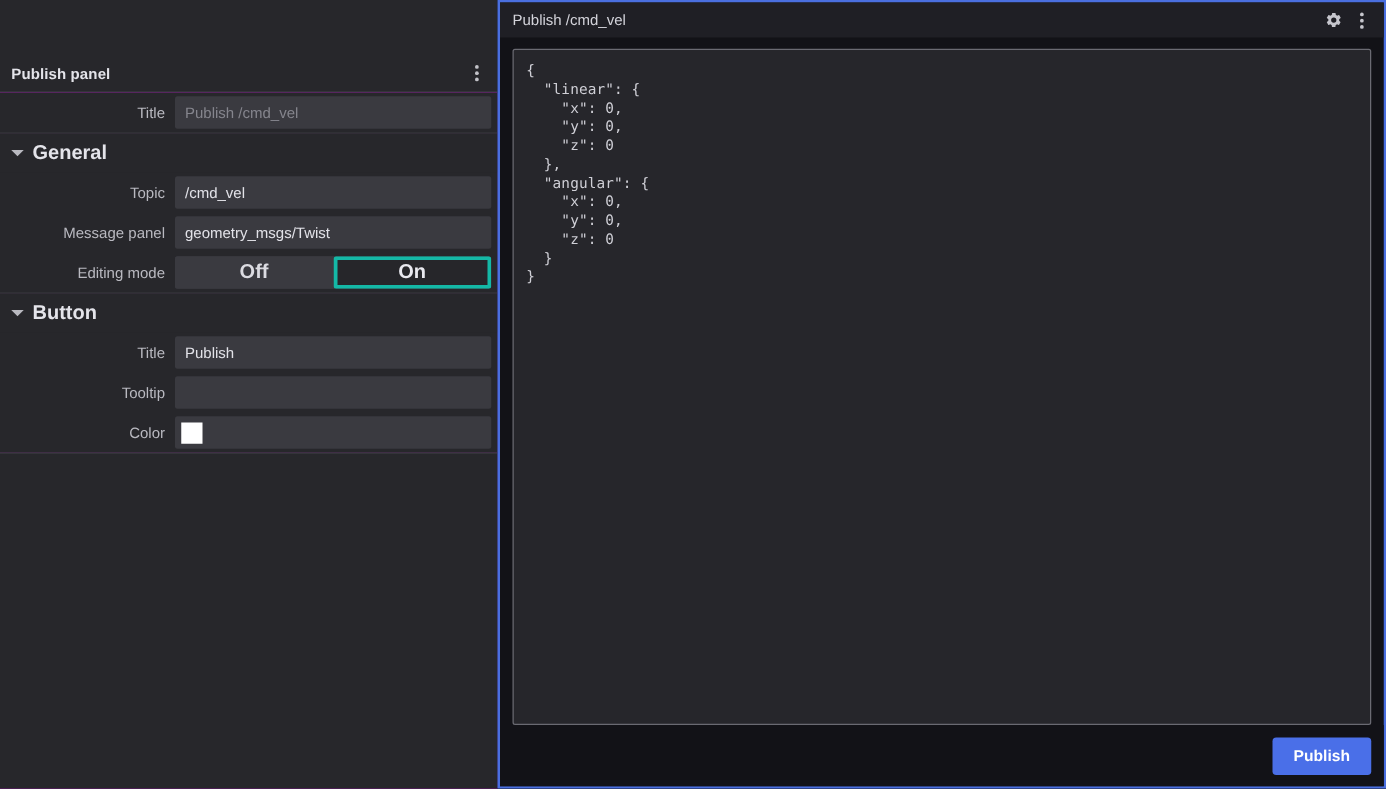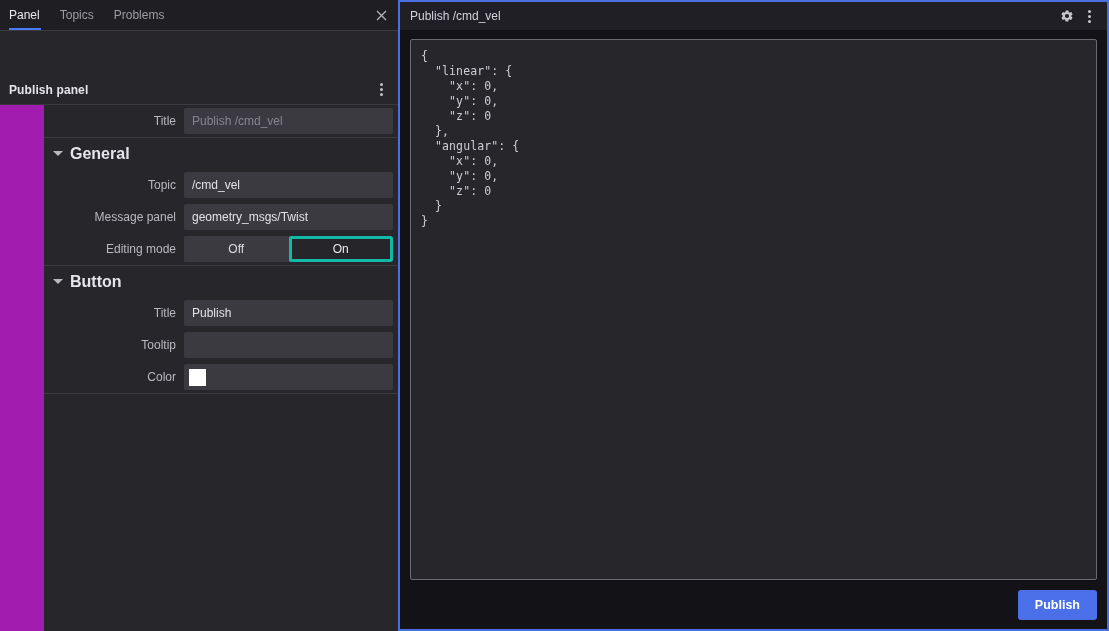--- a/index.html
+++ b/index.html
@@ -109,21 +109,20 @@
   }
   .kebab-inner { display: flex; flex-direction: column; align-items: center; }
 
   
   .settings {
     flex: 1 1 auto;
     overflow: hidden;
     background: #a21caf;
     display: flex;
     flex-direction: column;
-    padding-left: 44px;
   }
   .sec-block { background: #27272b; }
   .sec-block.divided { border-bottom: 1px solid #3a3a40; }
 
   .row {
     display: flex;
     align-items: center;
     min-height: 26px;
     padding: 3px 5px 3px 0;
   }
@@ -185,22 +184,22 @@
     background: #3a3a40;
     border-radius: 2px;
     overflow: hidden;
     width: 100%;
   }
   .toggle-opt {
     flex: 1 1 50%;
     display: flex;
     align-items: center;
     justify-content: center;
-    font-size: 12px;
-    font-weight: normal;
+    font-size: 16px;
+    font-weight: bold;
     color: #dcdce2;
     cursor: pointer;
     background: #3a3a40;
     border: 1px solid transparent;
   }
   .toggle-opt.selected {
     background: #26262a;
     border: 3px solid #14b8a6;
     border-radius: 2px;
     color: #e9e9ef;
@@ -318,39 +317,20 @@
     font-family: "Liberation Sans", sans-serif;
   }
 </style>
 </head>
 <body>
 
 <div id="app">
 
   <div id="sidebar">
 
-    <div class="tabbar">
-      <div class="tab active">
-        <span>Panel</span>
-      </div>
-      <div class="tab">
-        <span>Topics</span>
-      </div>
-      <div class="tab">
-        <span>Problems</span>
-      </div>
-      <div class="tabbar-spacer"></div>
-      <div class="close-btn">
-        <span>
-          <svg width="13" height="13" viewBox="0 0 13 13">
-            <path d="M2 2 L11 11 M11 2 L2 11" stroke="currentColor" stroke-width="1.3" fill="none"></path>
-          </svg>
-        </span>
-      </div>
-    </div>
 
     <div class="panel-head">
       <div class="panel-head-title">Publish panel</div>
       <div class="panel-head-spacer"></div>
       <div class="kebab">
         <span class="kebab-inner">
           <i></i>
             <i></i>
             <i></i>
         </span>

